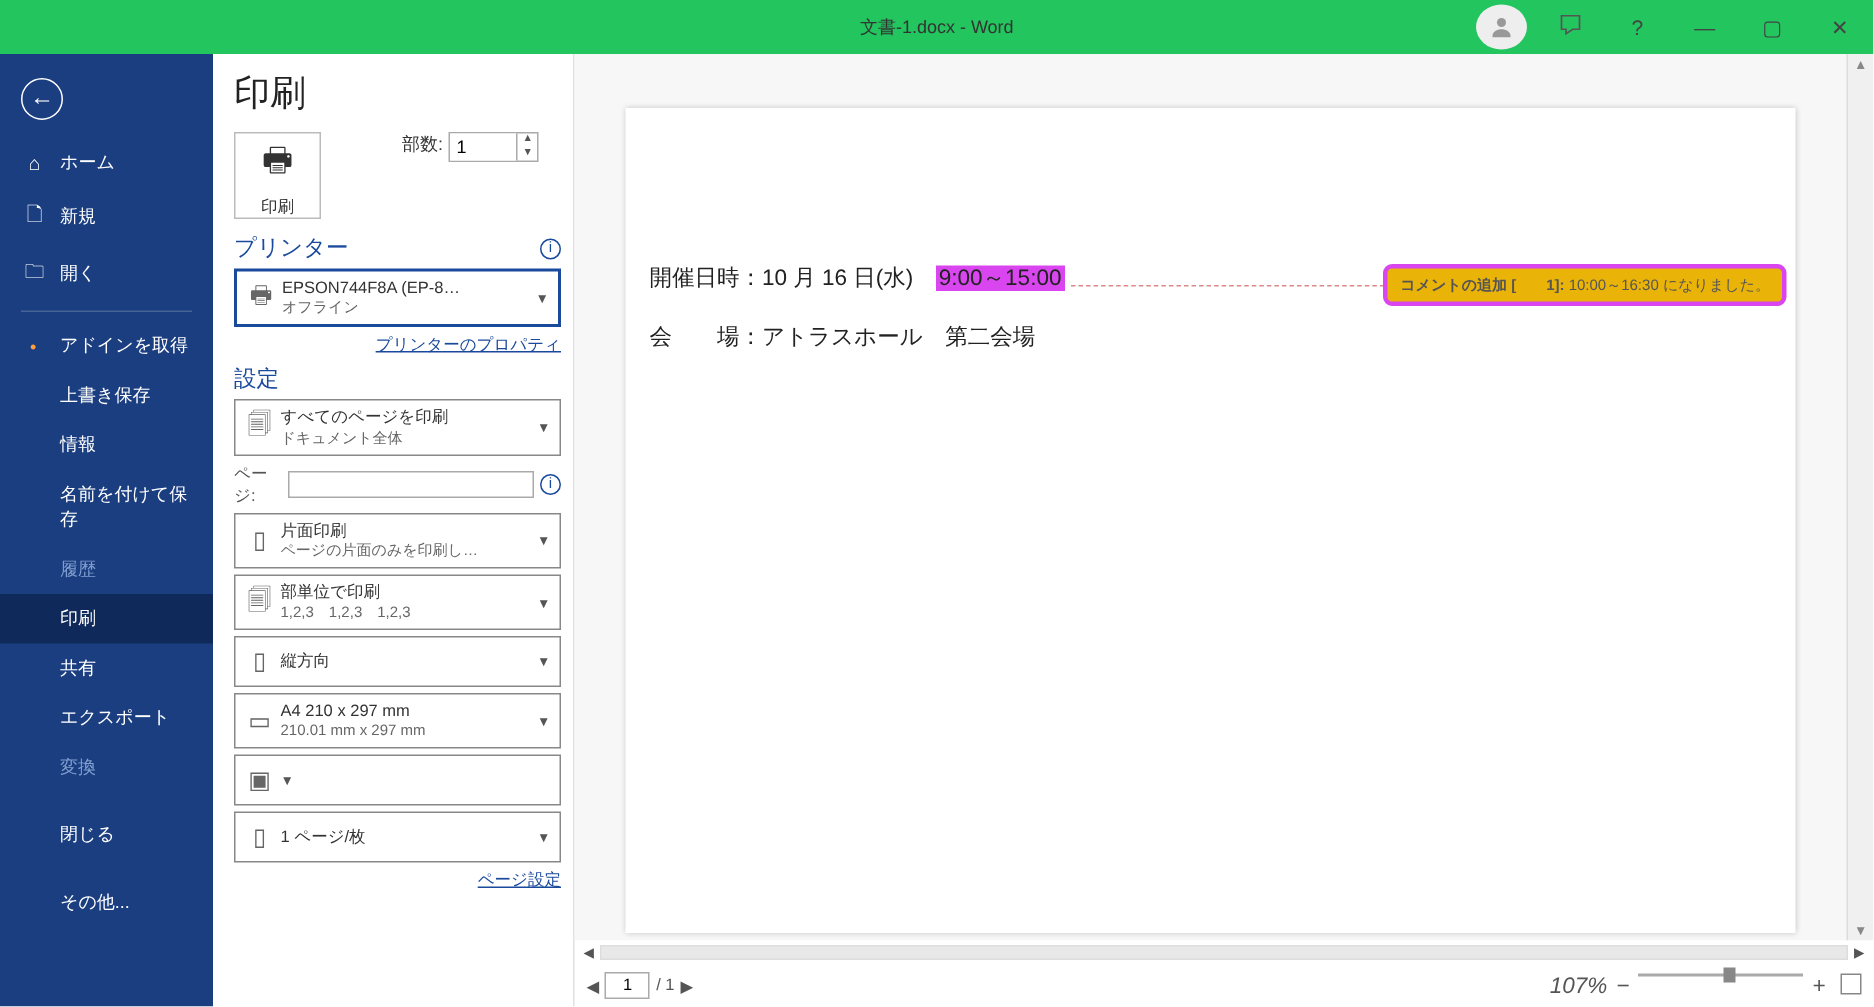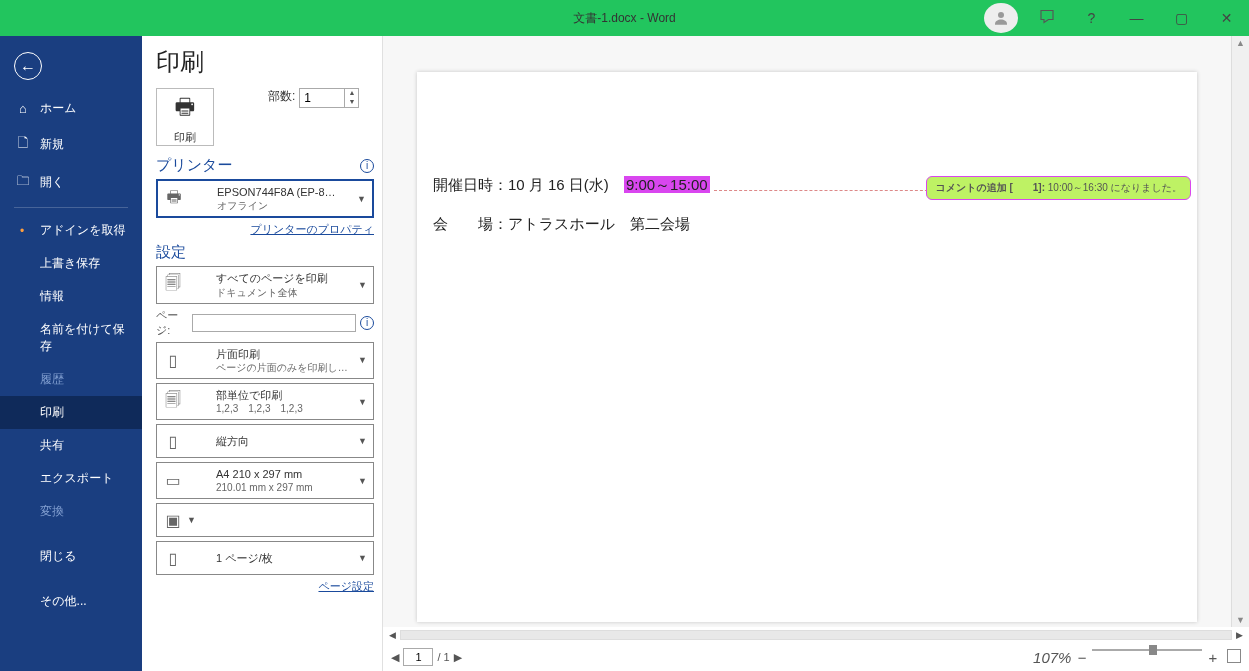--- a/index.html
+++ b/index.html
@@ -31,37 +31,37 @@
 .copies label { font-size: 12px; }
 .spinbox { display: flex; border: 1px solid #aaa; height: 20px; }
 .spinbox input { width: 44px; border: none; padding: 0 4px; font-size: 12px; outline: none; }
 .spinbox .arrows { width: 14px; display: flex; flex-direction: column; border-left: 1px solid #aaa; }
 .spinbox .arrows div { flex: 1; font-size: 7px; text-align: center; line-height: 8px; color: #555; }
 .section-hd { color: #1a4a9c; font-size: 15px; margin: 6px 0 4px; display:flex; align-items:center; justify-content:space-between; }
 .section-hd .info { width: 14px; height: 14px; border: 1px solid #1a4a9c; border-radius: 50%; font-size: 10px; display:flex; align-items:center; justify-content:center; color:#1a4a9c; }
 .dd { border: 1px solid #888; padding: 4px 6px; display: flex; align-items: center; font-size: 11px; margin-bottom: 4px; background:#fff; position:relative; min-height: 34px; }
 .dd.selected { border: 2px solid #1a4a9c; }
 .dd .ddicon { width: 20px; text-align: center; font-size: 16px; color: #666; margin-right: 4px; }
-.dd .ddtext { flex: 1; line-height: 1.3; overflow:hidden;margin-left:29px; }
+.dd .ddtext { flex: 1; line-height: 1.3; overflow:hidden; }
 .dd .ddtext .sub { color: #666; font-size: 10px; }
 .dd .caret { font-size: 9px; color: #555; }
 .linkrow { text-align: right; font-size: 11px; margin-bottom: 6px; }
 .linkrow a { color: #1a4a9c; text-decoration: underline; }
 .pagerow { display: flex; align-items: center; gap: 4px; margin-bottom: 4px; }
 .pagerow label { font-size: 11px; color: #555; width: 32px; }
 .pagerow input { flex: 1; border: 1px solid #aaa; height: 18px; font-size: 11px; padding: 0 4px; }
 .pagerow .info { width: 14px; height: 14px; border: 1px solid #1a4a9c; border-radius: 50%; font-size: 10px; display:flex; align-items:center; justify-content:center; color:#1a4a9c; }
 .preview { flex: 1; display: flex; flex-direction: column; border-left: 1px solid #e0e0e0; min-width: 0; }
 .preview-body { flex: 1; display: flex; overflow: hidden; position:relative; }
 .preview-canvas { flex: 1; background: #f7f7f7; display: flex; justify-content: center; padding-top: 36px; overflow:hidden; }
 .page { width: 780px; height: 550px; background: #fff; box-shadow: 0 0 4px rgba(0,0,0,0.2); padding: 0 16px; font-family: "MS Mincho","Yu Mincho",serif; font-size: 15px; color: #222; position: relative; }
 .page .line1 { margin-top: 104px; }
 .page .hl { background: #d946ef; padding: 0 2px; }
 .page .line2 { margin-top: 20px; }
-.comment-box { position: absolute; right: 6px; top: 104px; border: 1px solid #d946ef; border-radius: 6px; background: #bef264; padding: 4px 8px; font-size: 10px; color: #555; font-family: "Yu Gothic UI", sans-serif; white-space:nowrap; }
+.comment-box { position: absolute; right: 6px; top: 104px; border: 3px solid #d946ef; border-radius: 6px; background: #eab308; padding: 4px 8px; font-size: 10px; color: #555; font-family: "Yu Gothic UI", sans-serif; white-space:nowrap; }
 .comment-line { position:absolute; border-top:1px dashed #d88; height:0; top: 118px; left: 297px; right: 254px; }
 .vscroll { width: 18px; background: #f0f0f0; border-left: 1px solid #ddd; display:flex; flex-direction:column; align-items:center; }
 .vscroll .arrow { font-size: 9px; color: #888; padding: 2px 0; }
 .vscroll .track { flex: 1; width: 12px; background: #f0f0f0; }
 .preview-footer { height: 44px; display: flex; flex-direction: column; font-size: 11px; color: #555; }
 .hscroll-row { display: flex; align-items: center; height: 16px; padding: 0 4px; }
 .hscroll-row .arrow { font-size: 9px; padding: 0 2px; }
 .hscroll-row .track { flex: 1; height: 10px; background: #e8e8e8; margin: 0 2px; border:1px solid #ddd; }
 .nav-row { display: flex; align-items: center; height: 28px; padding: 0 8px; }
 .nav-row .pagenav { display: flex; align-items: center; gap: 4px; }

